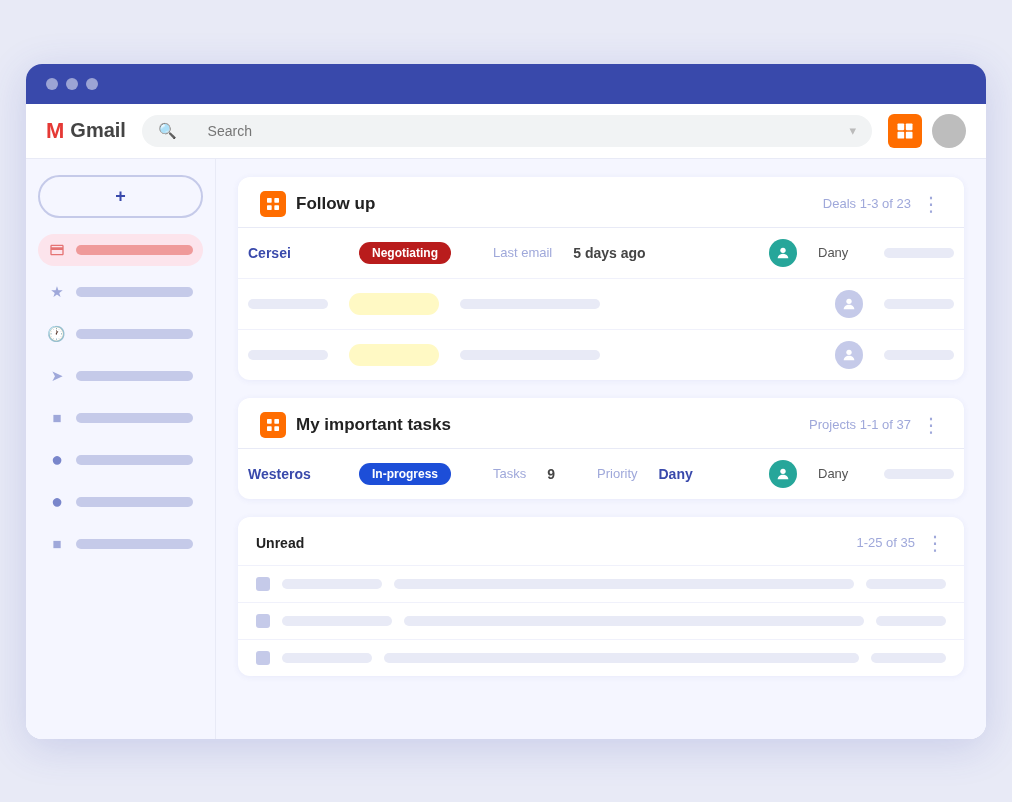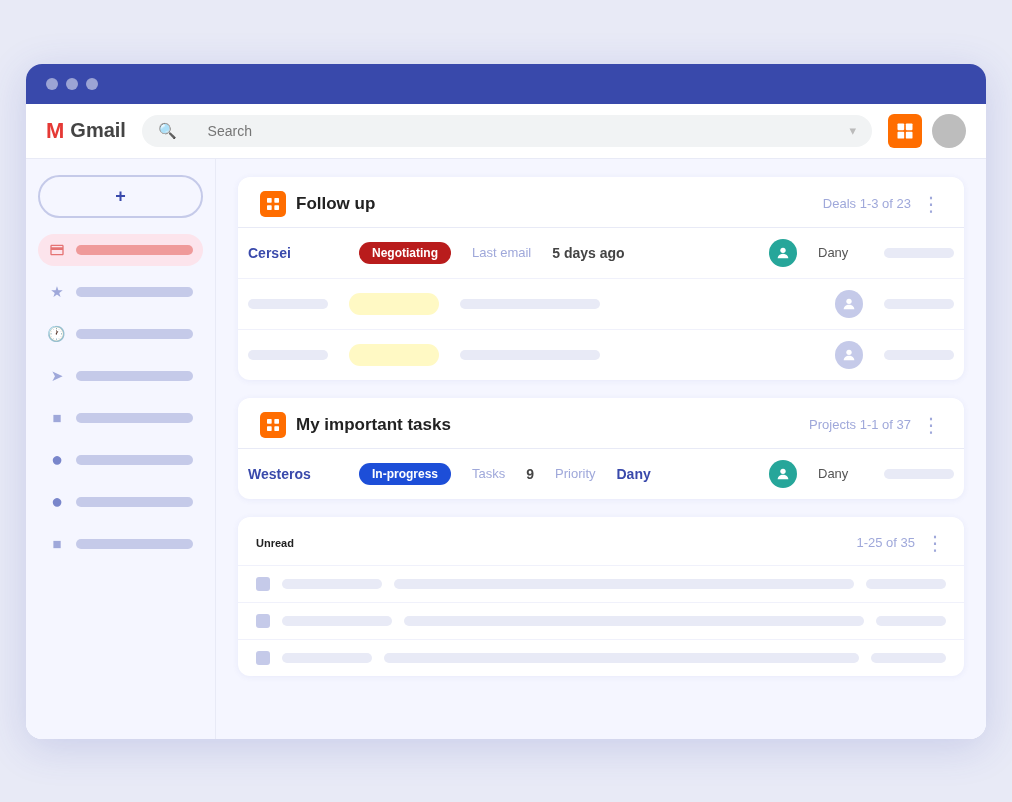--- a/index.html
+++ b/index.html
@@ -221,20 +221,21 @@
       background: #b91c1c;
       color: #fff;
     }
     .badge-inprogress {
       background: #1d4ed8;
       color: #fff;
     }
     .row-label {
       font-size: 13px;
       color: #9fa8da;
+      margin-left: 21px;
     }
     .row-value {
       font-size: 14px;
       font-weight: 700;
       color: #444;
     }
     .row-avatar {
       width: 28px; height: 28px;
       border-radius: 50%;
       background: #26a69a;
@@ -267,21 +268,21 @@
       background: #fff9c4;
       min-width: 90px;
     }
     .row-spacer { flex: 1; }
     .unread-section-header {
       display: flex;
       align-items: center;
       padding: 14px 18px 10px;
     }
     .unread-title {
-      font-size: 11px;
+      font-size: 14px;
       font-weight: 700;
       color: #222;
       flex: 1;
     }
     .unread-meta {
       font-size: 13px;
       color: #9fa8da;
       margin-right: 10px;
     }
     .unread-row {

